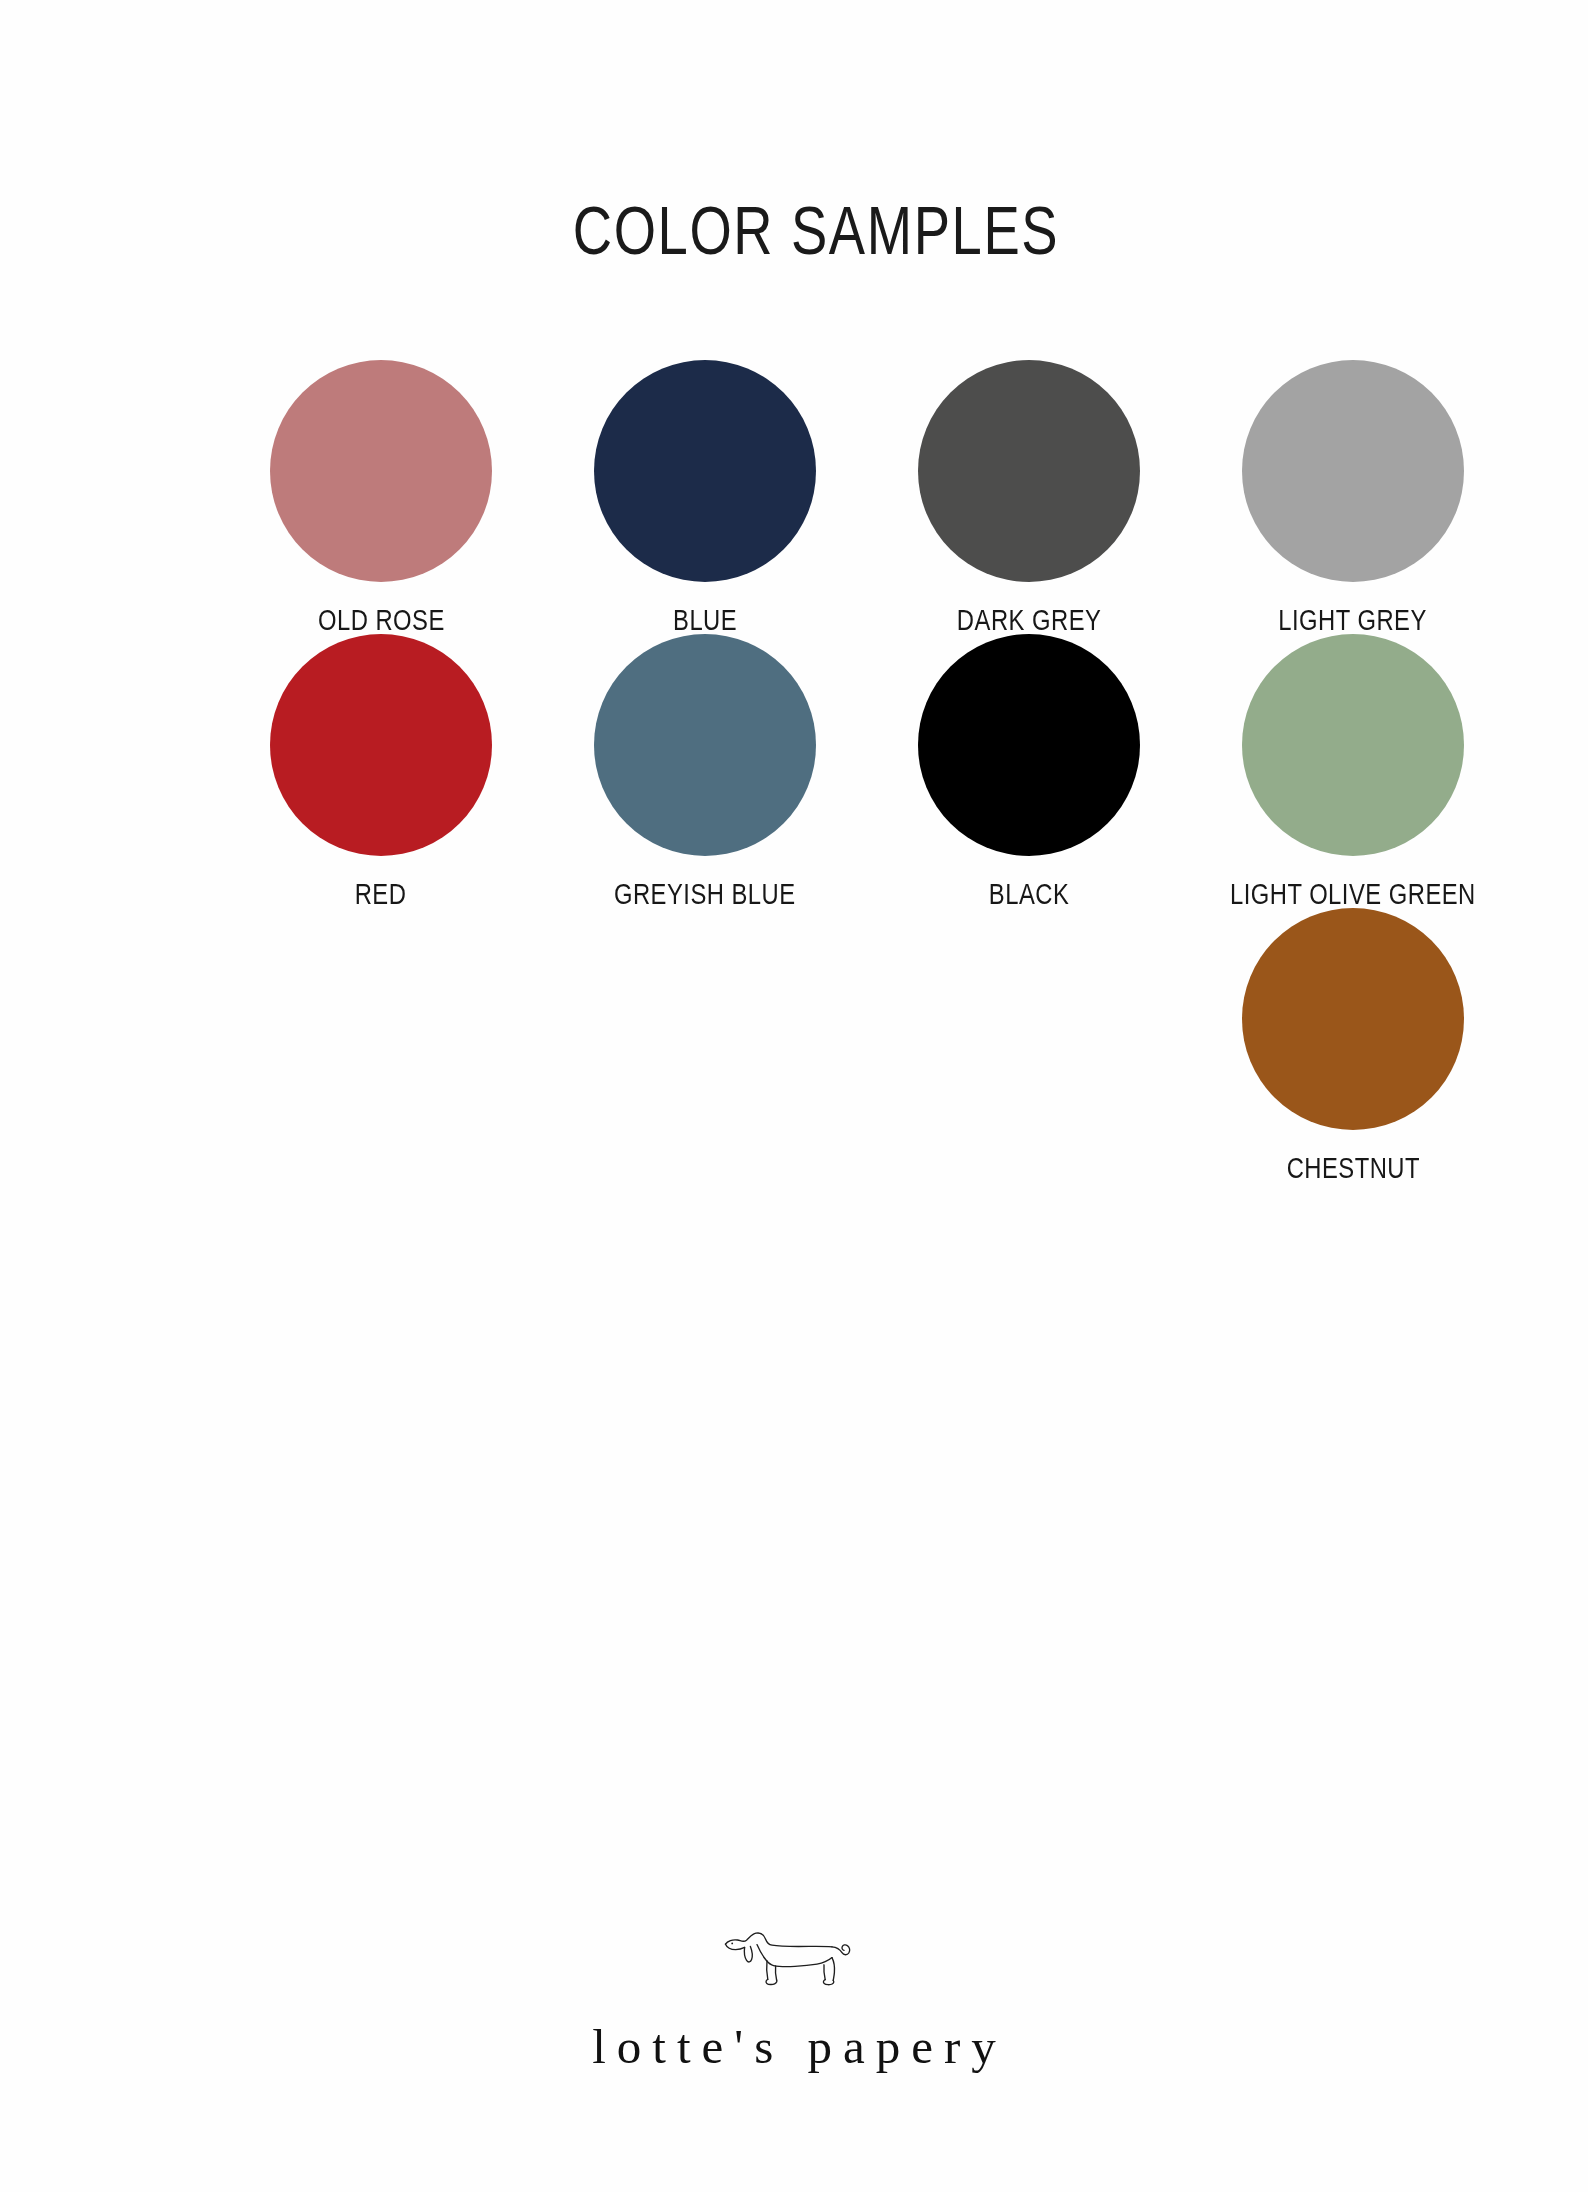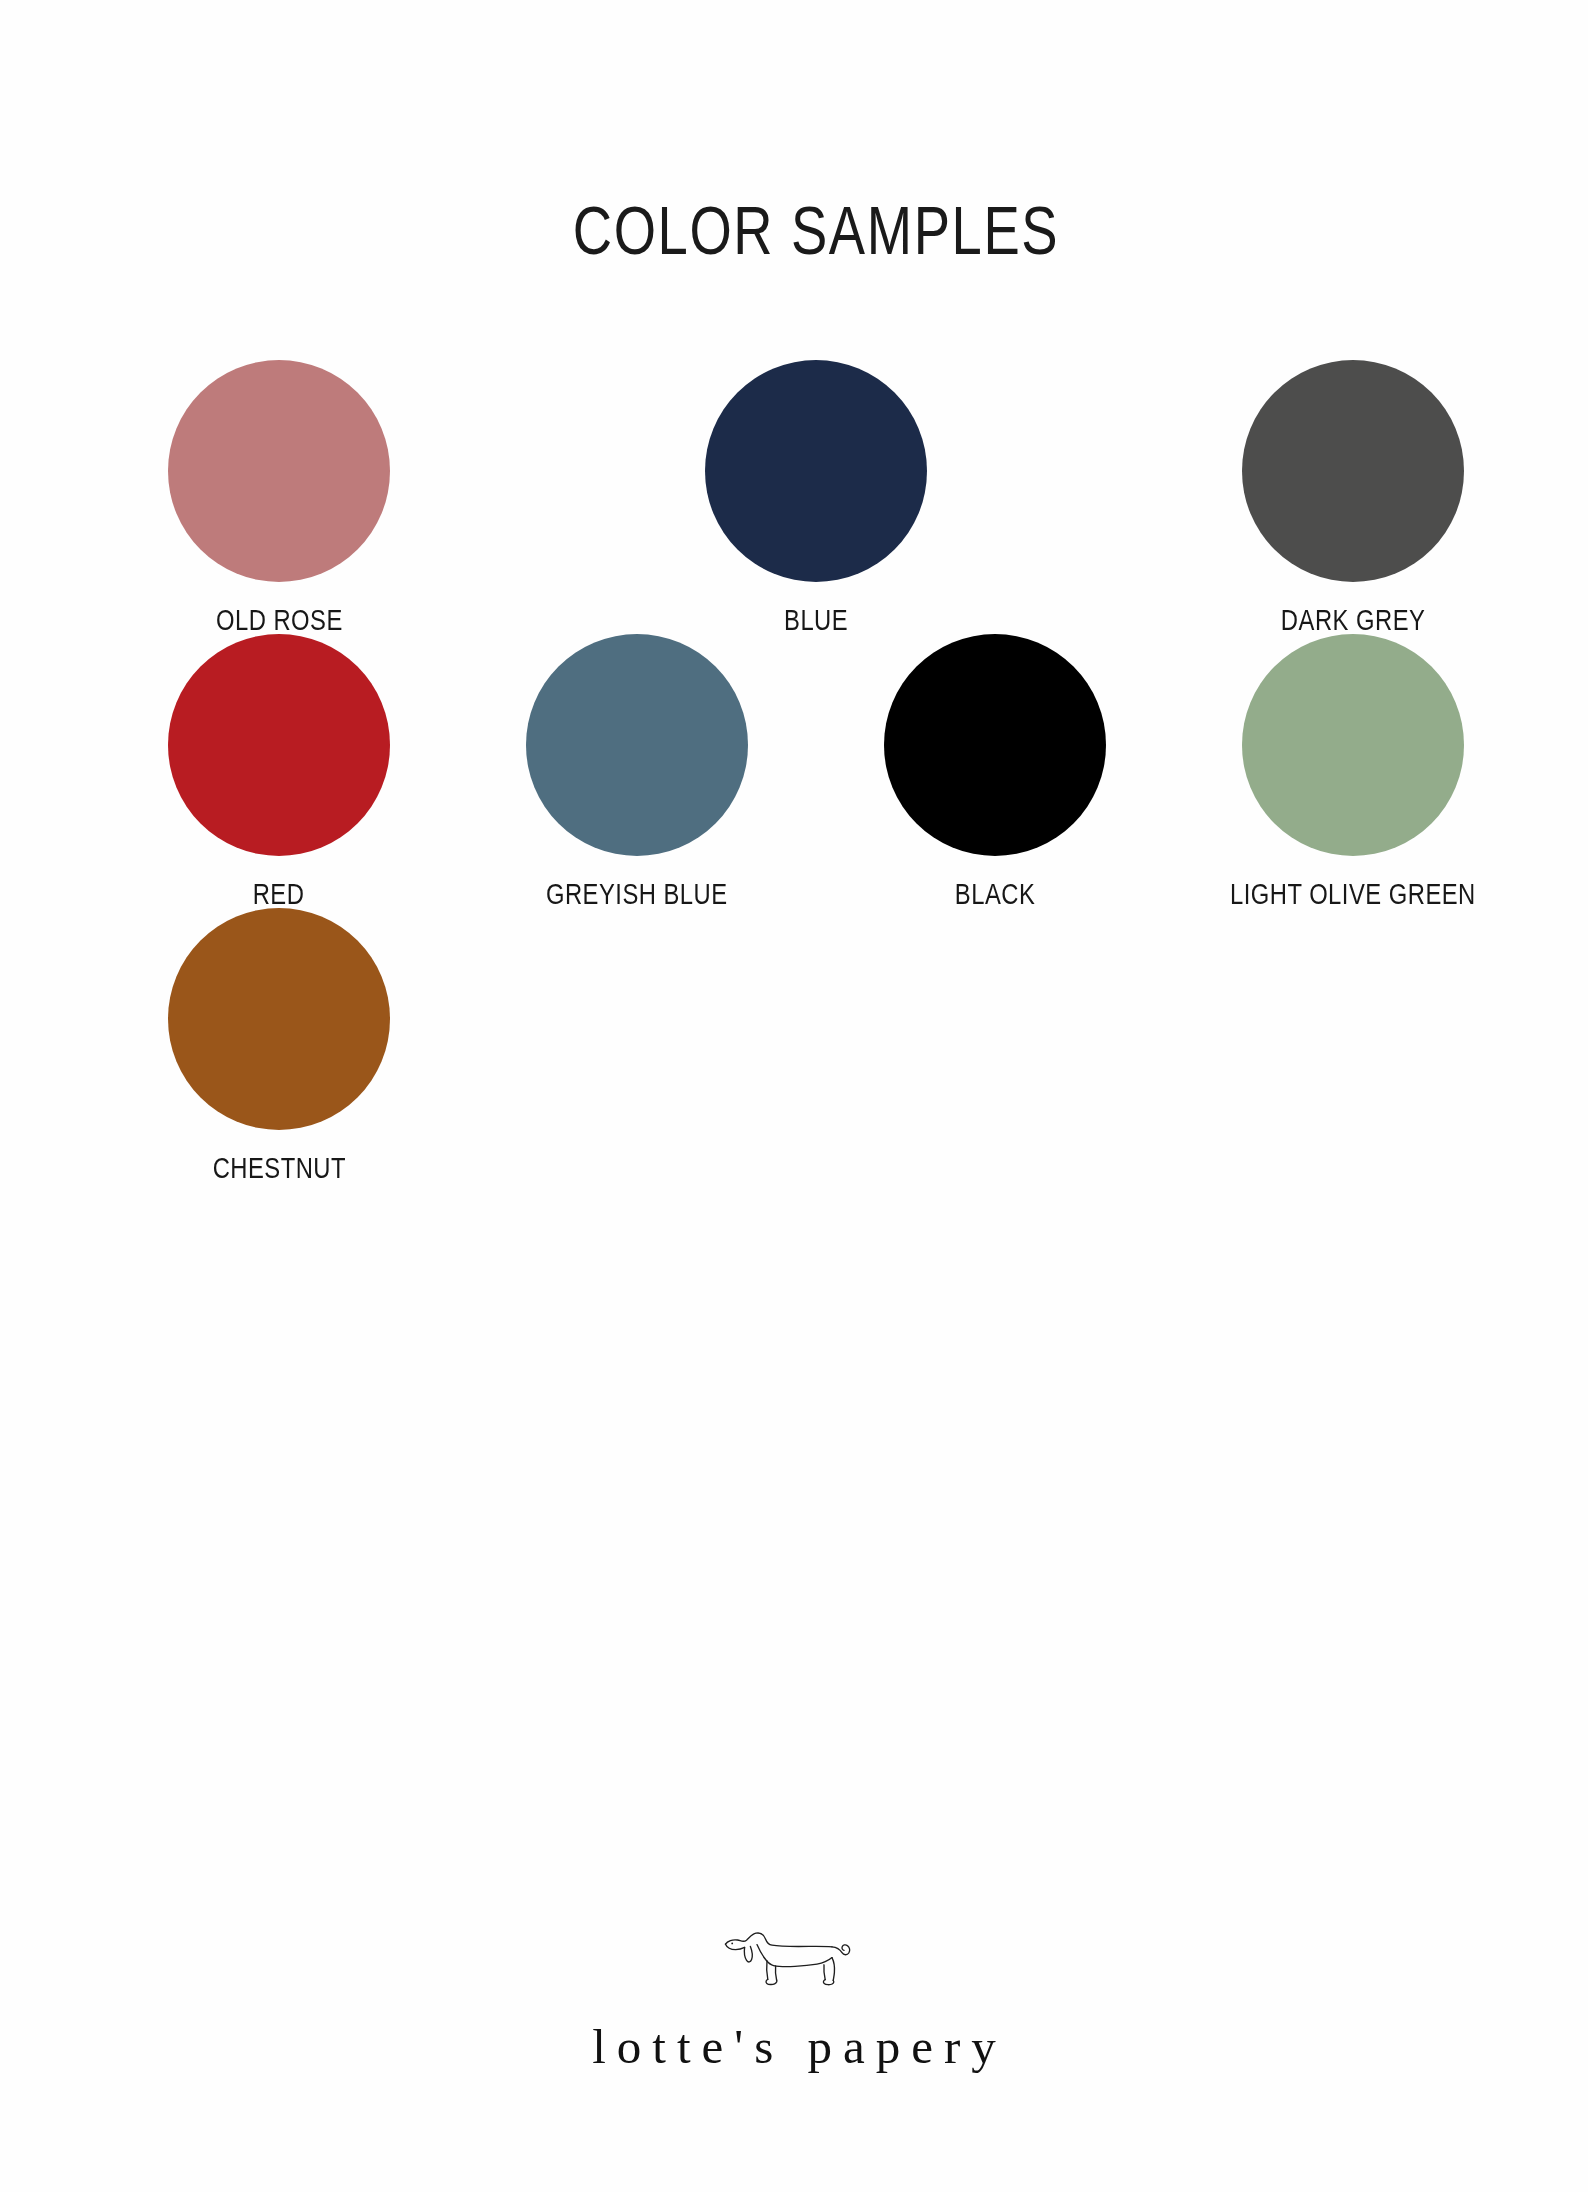--- a/index.html
+++ b/index.html
@@ -41,21 +41,21 @@
   #grid {
     margin-top:96px;
     width:1300px;
     display:flex;
     flex-direction:column;
   }
 
   .grid-row {
     display:flex;
     flex-direction:row;
-    justify-content:space-between;
+    justify-content:flex-end;
     height:274px;
   }
 
   .cell {
     width:226px;
     margin-right:98px;
     display:flex;
     flex-direction:column;
     align-items:center;
   }
@@ -118,20 +118,24 @@
           <div class="swatch-label">OLD ROSE</div>
         </div>
         <div class="cell">
           <div class="swatch" style="background: rgb(28, 43, 73);"></div>
           <div class="swatch-label">BLUE</div>
         </div>
         <div class="cell">
           <div class="swatch" style="background: rgb(77, 77, 76);"></div>
           <div class="swatch-label">DARK GREY</div>
         </div>
+        <div class="cell">
+          <div class="swatch" style="background: rgb(163, 163, 163);"></div>
+          <div class="swatch-label">LIGHT GREY</div>
+        </div>
       </div>
       <div class="grid-row">
         <div class="cell">
           <div class="swatch" style="background: rgb(184, 28, 34);"></div>
           <div class="swatch-label">RED</div>
         </div>
         <div class="cell">
           <div class="swatch" style="background: rgb(79, 110, 128);"></div>
           <div class="swatch-label">GREYISH BLUE</div>
         </div>

